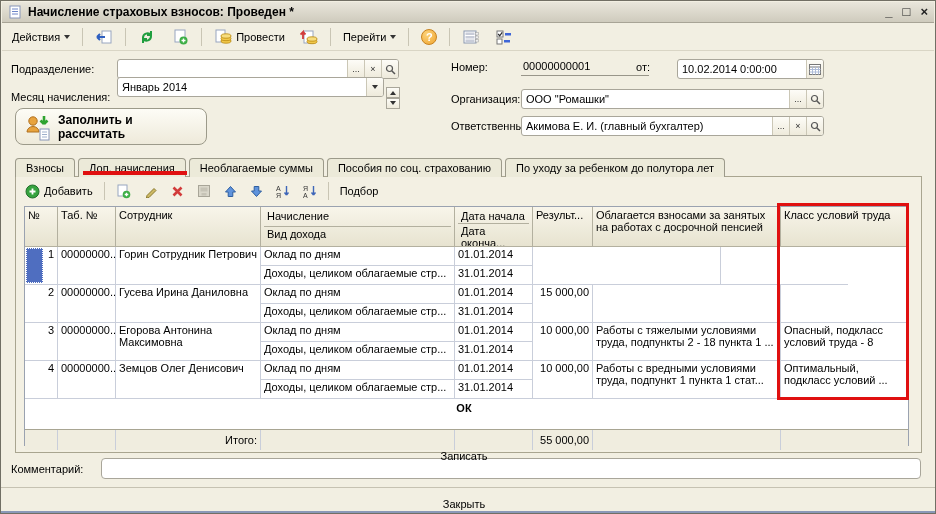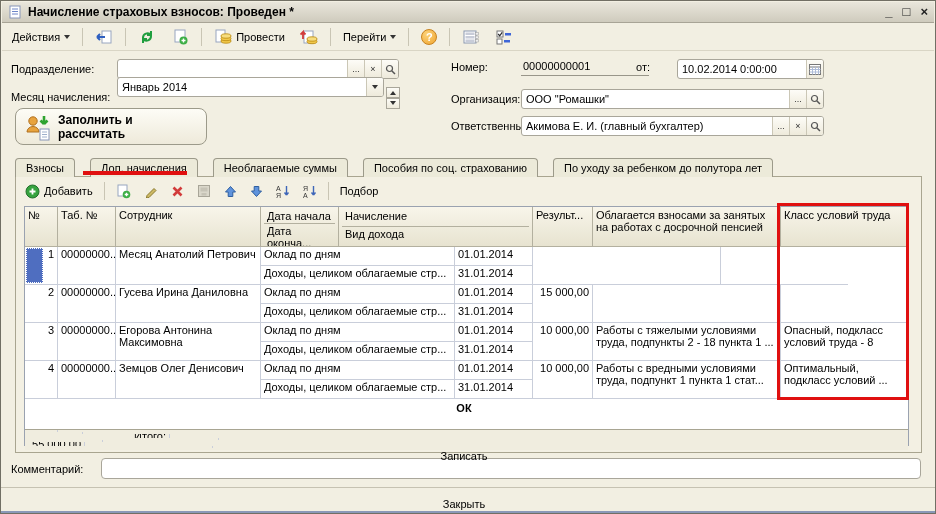--- a/index.html
+++ b/index.html
@@ -50,21 +50,21 @@
   .tri-dn { width:0;height:0;border:3px solid transparent;border-top:4px solid #333;margin-top:2px;}
 
   .big-btn { position:absolute; left:14px; top:107px; width:192px; height:37px;
     border:1px solid #9c9a8a; border-radius:8px;
     background:linear-gradient(#fdfcf6,#eeeada); display:flex; align-items:center;
     gap:6px; padding:0 8px; font-weight:bold; font-size:12px; }
 
   
   .tabs { position:absolute; left:14px; top:154px; height:22px; display:flex;
     align-items:flex-end; z-index:3; }
-  .tab { height:19px; padding:0 10px; margin-right:15px; display:flex; align-items:center;
+  .tab { height:19px; padding:0 10px; margin-right:3px; display:flex; align-items:center;
     background:#ecea dc; background:#ecead9; border:1px solid #9c9a8a; border-bottom:none;
     border-radius:4px 4px 0 0; white-space:nowrap; }
   .tab.active { height:22px; background:#f3f0e3; position:relative; z-index:4;
     font-weight:normal; }
 
   .panel { position:absolute; left:14px; top:175px; width:907px; height:277px;
     border:1px solid #a9a590; background:#f3f0e3; }
 
   
   .tt { position:absolute; left:4px; top:2px; height:24px; display:flex;
@@ -86,21 +86,21 @@
   .split { padding:0; display:flex; flex-direction:column; }
   .split .half { flex:1; padding:1px 3px; display:flex; align-items:flex-start; }
   .hdr .split .half + .half { border-top:1px solid #b3b09f; }
   .body .split .half + .half { border-top:1px solid #c9ceda; }
   .body .trow { height:38px; }
   .num-cell { text-align:right; position:relative; }
   .res-cell { text-align:right; }
   .sel-block { position:absolute; left:1px; top:1px; bottom:1px; right:14px;
     background:#4f6ec0; border:1px dotted #fff; }
   .filler { height:30px; }
-  .total { display:flex; height:21px; background:#f0eddf; border-top:1px solid #a8a592;flex-direction:column; }
+  .total { display:flex; height:21px; background:#f0eddf; border-top:1px solid #a8a592; }
   .total .cell { border-bottom:none; background:#f0eddf; display:flex; align-items:center; }
   .t-right { justify-content:flex-end; text-align:right; }
 
   
   .comment-input { position:absolute; left:100px; top:457px; width:820px; height:21px;
     background:#fff; border:1px solid #a9a69a; border-radius:4px; padding:0 4px;
     font-family:"Liberation Sans",sans-serif; font-size:11px; }
   .footer-sep { position:absolute; left:0; right:0; top:486px; height:1px; background:#c6c2b2; }
   .footer { position:absolute; left:0; right:8px; top:487px; height:24px; display:flex;
     justify-content:flex-end; align-items:center; gap:16px;flex-direction:column; }
@@ -406,42 +406,42 @@
         <span>Подбор</span>
       </div>
     </div>
 
     <div class="tbl">
 
       <div class="trow hdr">
         <div class="cell c-num">№</div>
         <div class="cell c-tab">Таб. №</div>
         <div class="cell c-emp">Сотрудник</div>
+        <div class="cell c-acc split">
+          <div class="half">Начисление</div>
+          <div class="half">Вид дохода</div>
+        </div>
         <div class="cell c-date split">
           <div class="half">Дата начала</div>
           <div class="half">Дата оконча...</div>
         </div>
-        <div class="cell c-acc split">
-          <div class="half">Начисление</div>
-          <div class="half">Вид дохода</div>
-        </div>
         <div class="cell c-res">Результ...</div>
         <div class="cell c-early">Облагается взносами за занятых на работах с досрочной пенсией</div>
         <div class="cell c-class" style="border-right:none">Класс условий труда</div>
       </div>
 
       <div class="body">
 
         <div class="trow">
           <div class="cell c-num num-cell">
             <span class="sel-block" style="background: rgb(79, 110, 192);"></span>
             <span style="position:relative">1</span>
           </div>
           <div class="cell c-tab">00000000...</div>
-          <div class="cell c-emp">Месяц Анатолий Петрович</div>
+          <div class="cell c-emp">Горин Сотрудник Петрович</div>
           <div class="cell c-acc split">
             <div class="half">Оклад по дням</div>
             <div class="half">Доходы, целиком облагаемые стр...</div>
           </div>
           <div class="cell c-date split">
             <div class="half">01.01.2014</div>
             <div class="half">31.01.2014</div>
           </div>
           <div class="cell c-early"></div>
           <div class="cell c-class" style="border-right:none"></div>

